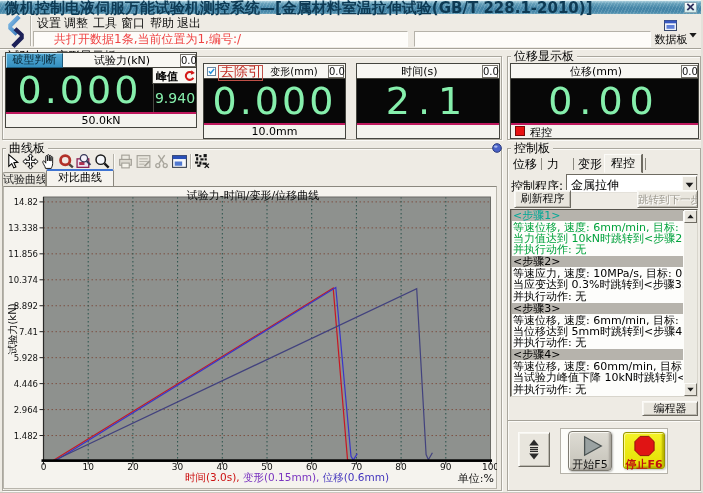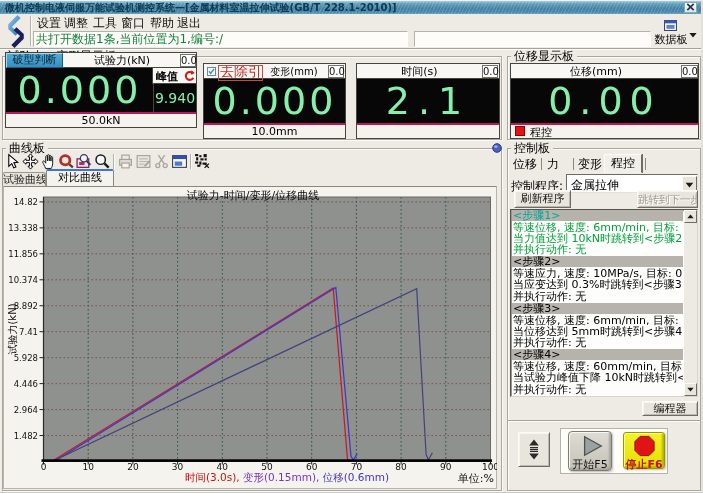--- a/index.html
+++ b/index.html
@@ -4,24 +4,24 @@
 <style>
 *{box-sizing:border-box;margin:0;padding:0}
 html,body{background:#d8d4cc}
 body{font-family:"DejaVu Sans","Liberation Sans",sans-serif;-webkit-font-smoothing:antialiased}
 #win{position:relative;width:703px;height:493px;background:#eeebe4;overflow:hidden;font-size:12px;color:#000;border-right:2px solid #e4e1da;border-bottom:1px solid #cac7be}
 .abs{position:absolute}
 .titlebar{left:0;top:0;width:703px;height:14px;background:
  repeating-linear-gradient(115deg,rgba(255,255,255,.14) 0 1px,rgba(0,0,0,0) 1px 3px),
  linear-gradient(180deg,#a8ccda 0%,#65a0ba 20%,#4384a6 55%,#4788aa 85%,#68a0b8 100%);
  border-top:1px solid #e8f4f6}
-.title-text{left:5px;top:1px;font-size:10px;line-height:12px;font-weight:bold;color:#0d3a54}
+.title-text{left:5px;top:1px;font-size:15px;line-height:12px;font-weight:bold;color:#0d3a54}
 .close-btn{left:684px;top:2px;width:13px;height:11px;background:linear-gradient(180deg,#ffffff,#d2ecec);border:1px solid #8aa8b4;color:#2a2a4a;font-size:9px;line-height:9px;text-align:center;font-weight:bold}
 .menu-item{top:16px;height:14px;line-height:14px;font-size:12px;color:#101010}
-.tfield{top:31px;height:16px;background:#fdfcf9;border:1px solid;border-color:#b5b2a9 #fdfdfb #fdfdfb #b5b2a9;font-size:12px;line-height:14px;color:#15803d;padding:0 2px;white-space:nowrap;overflow:hidden}
+.tfield{top:31px;height:16px;background:#fdfcf9;border:1px solid;border-color:#b5b2a9 #fdfdfb #fdfdfb #b5b2a9;font-size:12px;line-height:14px;color:#ef4444;padding:0 20px;white-space:nowrap;overflow:hidden}
 .group{border:1px solid #aaa79e;box-shadow:inset 1px 1px 0 #fbfaf7,1px 1px 0 #fbfaf7}
 .group-label{height:13px;line-height:13px;font-size:12px;background:#eeebe4;padding:0 3px;white-space:nowrap}
 .display{border:1px solid #45453f;background:#070707}
 .disp-header{background:#f8f7f3;border-bottom:1px solid #45453f}
 .disp-footer{background:#f4f3ee;border-top:2px solid #be185d;font-size:11px;text-align:center}
 .aux{background:#fff;border:1px solid #75726a;font-size:10px;line-height:11px;text-align:center;color:#111}
 .lcd{color:#86efac;font-family:"DejaVu Sans","Liberation Sans",sans-serif;text-align:center}
 .hlabel{font-size:11px;line-height:13px;text-align:center;color:#000}
 .mode-btn{background:linear-gradient(180deg,#55aad4,#3590c0);border:1px solid;border-color:#a5d8ee #1c5878 #1c5878 #a5d8ee;color:#062433;font-size:11px;line-height:12px;text-align:center}
 .btn{overflow:hidden;white-space:nowrap;background:#e8e5dd;border:1px solid;border-color:#fcfbf8 #6e6b62 #6e6b62 #fcfbf8;box-shadow:inset 1px 1px 0 #f6f5f0,inset -1px -1px 0 #bcb9b0;font-size:11px;text-align:center;color:#111}

